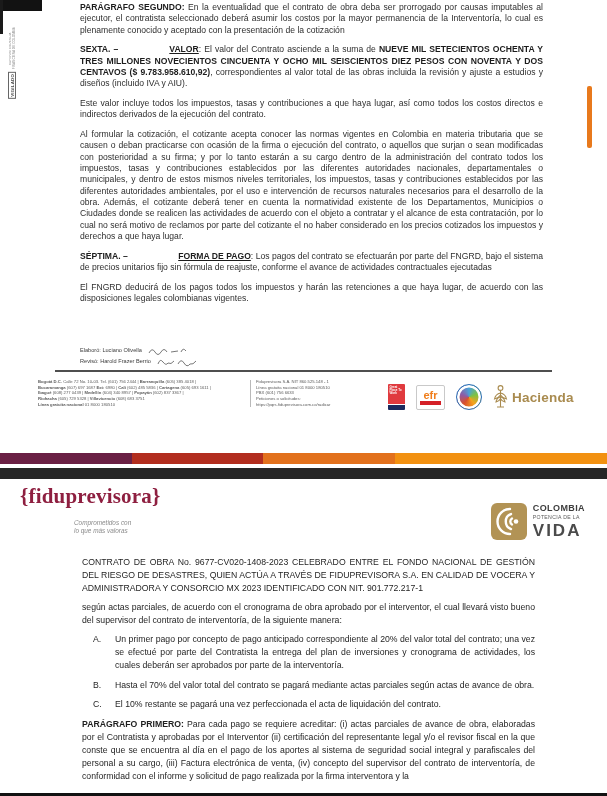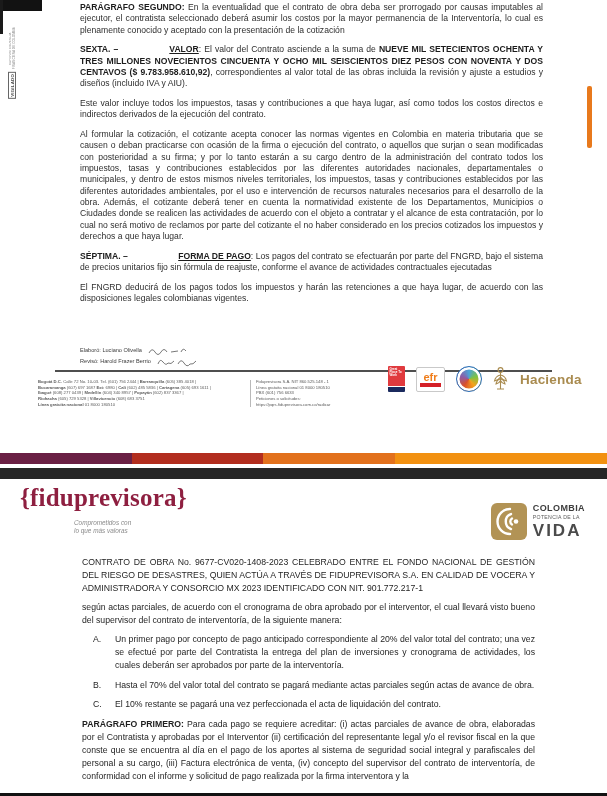--- a/index.html
+++ b/index.html
@@ -20,41 +20,41 @@
   .doc-col p{margin:0 0 8.5px 0;}
   .doc-col b{color:#1c1c1c;}
   .u{text-decoration:underline;margin-left:48px;}
   .sig-block{position:absolute;left:80px;top:345px;font-size:5.6px;line-height:11px;color:#3c3c3c;}
   .sig-row{display:flex;align-items:center;gap:5px;height:11px;}
   .sig-rule{position:absolute;left:55px;top:370px;width:497px;height:1.5px;background:#4f4f4f;}
   .footer{position:absolute;left:38px;top:379px;display:flex;align-items:flex-start;}
   .footer-left{width:208px;font-size:4.2px;line-height:5.7px;color:#5a5a5a;}
   .footer-div{width:1px;align-self:stretch;background:#b9b9b9;margin:1px 5px 1px 4px;}
   .footer-right{width:106px;font-size:4.2px;line-height:5.7px;color:#5a5a5a;}
-  .footer-logos{position:absolute;left:388px;top:365px;height:28px;display:flex;align-items:center;gap:11px;}
+  .footer-logos{position:absolute;left:388px;top:383px;height:28px;display:flex;align-items:center;gap:11px;}
   .gptw{width:17px;height:26px;display:flex;flex-direction:column;border-radius:1px;overflow:hidden;}
   .gptw-top{flex:1;background:#e03a3e;color:#fff;font-size:3px;line-height:3.4px;font-weight:bold;padding:1.5px;}
   .gptw-bot{height:5px;background:#1b2a5e;border-top:1px solid #fff;}
   .efr{width:27px;height:23px;border:0.5px solid #c9c9c9;border-radius:2px;background:#fff;display:flex;flex-direction:column;align-items:center;justify-content:center;}
   .efr-text{color:#f07d1a;font-weight:bold;font-size:11px;line-height:10px;}
   .efr-bar{width:21px;height:3.5px;background:#d42027;margin-top:1.5px;}
   .seal{width:24px;height:24px;border-radius:50%;border:1.5px solid #2a6db5;background:conic-gradient(#4aa3d8,#7dc243,#f6a21d,#d94f2b,#8e5ba6,#4aa3d8);box-shadow:inset 0 0 0 2.5px #ffffff;}
-  .hacienda{display:flex;align-items:center;gap:12px;}
+  .hacienda{display:flex;align-items:center;gap:4px;}
   .hacienda-text{color:#a98b4f;font-weight:bold;font-size:13.5px;letter-spacing:0.2px;}
   .scroll-thumb{position:absolute;right:0;top:86px;width:5px;height:62px;background:#e8791c;border-radius:2px;}
   
   .band-gradient{position:absolute;left:0;top:453px;width:607px;height:11px;display:flex;}
   .band-gradient .s1{width:132px;}
   .band-gradient .s2{width:131px;}
   .band-gradient .s3{width:132px;}
   .band-gradient .s4{flex:1;}
   .band-dark{position:absolute;left:0;top:468px;width:607px;height:11px;background:#262626;}
   
   .page2{position:absolute;left:0;top:479px;width:607px;height:317px;background:#fff;overflow:hidden;}
-  .fidu-wordmark{position:absolute;left:20px;top:5px;font-family:"Liberation Serif",serif;font-size:25px;font-weight:600;letter-spacing:0.2px;}
+  .fidu-wordmark{position:absolute;left:20px;top:5px;font-family:"Liberation Serif",serif;font-size:21px;font-weight:600;letter-spacing:0.2px;}
   .fidu-tagline{position:absolute;left:74px;top:40px;font-style:italic;font-size:6.4px;line-height:8px;color:#8a8a8a;}
   .colombia-logo{position:absolute;right:22px;top:24px;display:flex;align-items:center;gap:6px;}
   .colombia-text{display:flex;flex-direction:column;line-height:1;}
   .colombia-l1{font-size:9px;font-weight:bold;color:#3d3d3d;letter-spacing:0.4px;}
   .colombia-l2{font-size:5.2px;color:#5a5a5a;margin:1.5px 0;letter-spacing:0.3px;}
   .colombia-l3{font-size:17px;font-weight:bold;color:#4b4b4b;letter-spacing:2px;}
   .doc2-col{position:absolute;left:82px;top:77px;width:453px;color:#1f1f1f;font-size:8.7px;line-height:13px;text-align:justify;}
   .doc2-title{font-weight:normal;margin:0 0 19px 0;}
   .doc2-col p{margin:0 0 6px 0;}
   .list-item{position:relative;padding-left:33px;margin:0 0 6.5px 0;}

